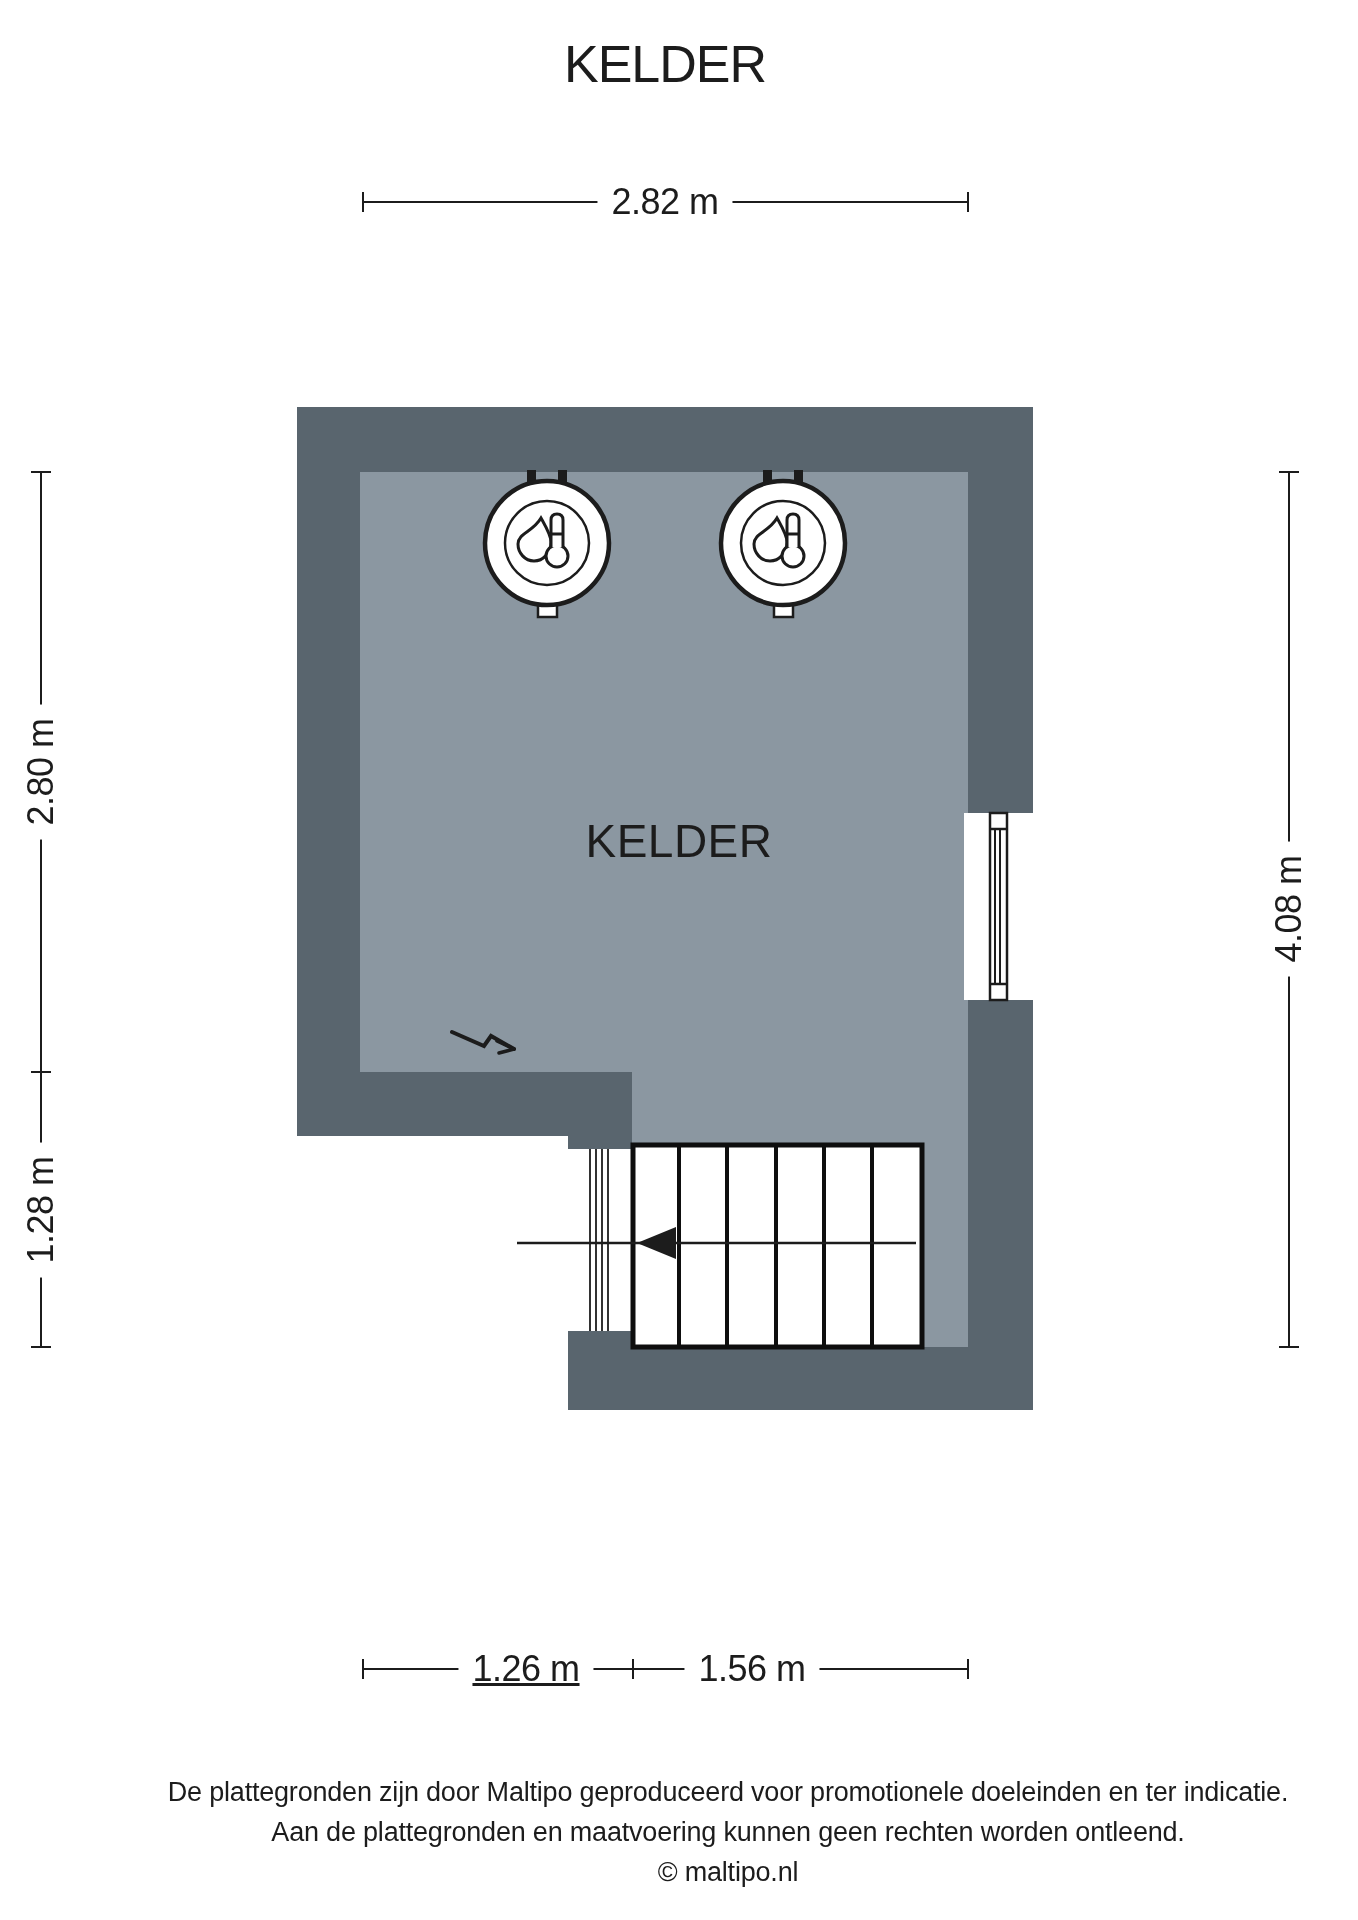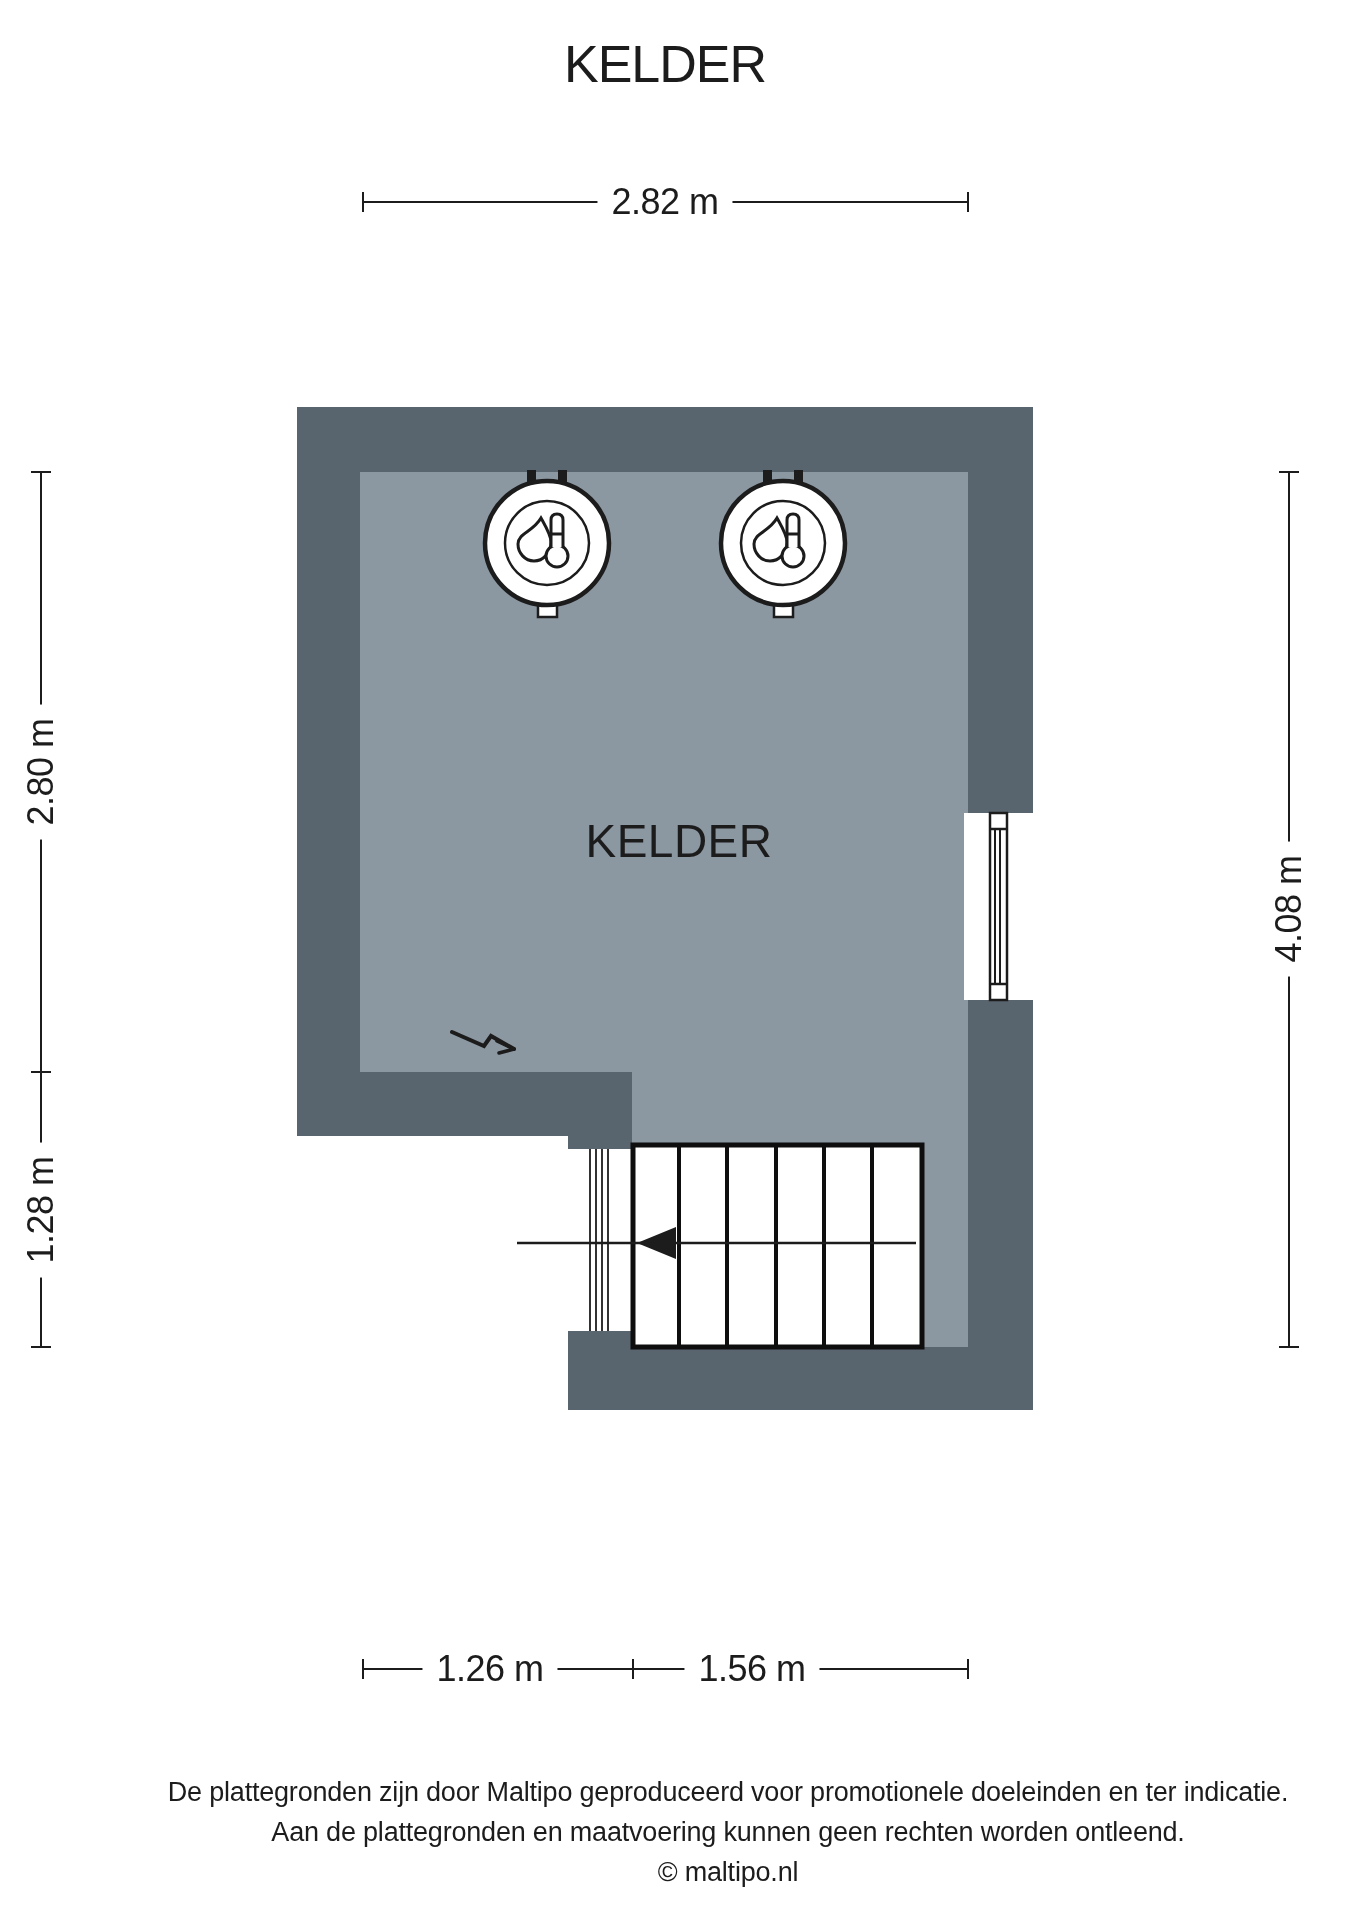--- a/index.html
+++ b/index.html
@@ -116,21 +116,21 @@
   <div class="lbl title">KELDER</div>
 
   <div class="lbl dim h" style="left:665px;top:202px;">2.82 m</div>
 
   <div class="lbl dim v" style="left:41px;top:772px;">2.80 m</div>
 
   <div class="lbl dim v" style="left:41px;top:1210px;">1.28 m</div>
 
   <div class="lbl dim v" style="left:1289px;top:909px;">4.08 m</div>
 
-  <div class="lbl dim h" style="left:490px;top:1669px;">1.26 m</div>
+  <div class="lbl dim h" style="left:526px;top:1669px;text-decoration:underline;">1.26 m</div>
 
   <div class="lbl dim h" style="left:752px;top:1669px;">1.56 m</div>
 
   <div class="lbl room-label">KELDER</div>
 
   <div class="footer">
     <div>De plattegronden zijn door Maltipo geproduceerd voor promotionele doeleinden en ter indicatie.</div>
     <div>Aan de plattegronden en maatvoering kunnen geen rechten worden ontleend.</div>
     <div>© maltipo.nl</div>
   </div>

